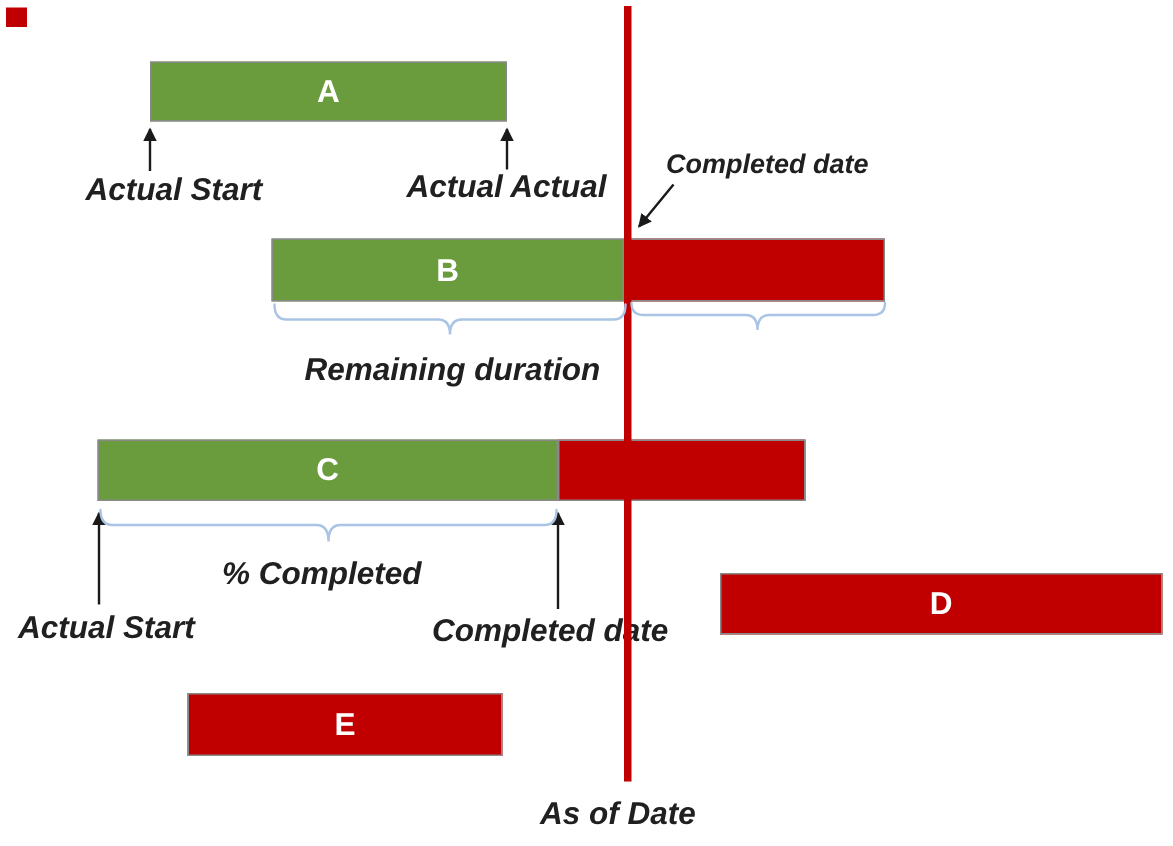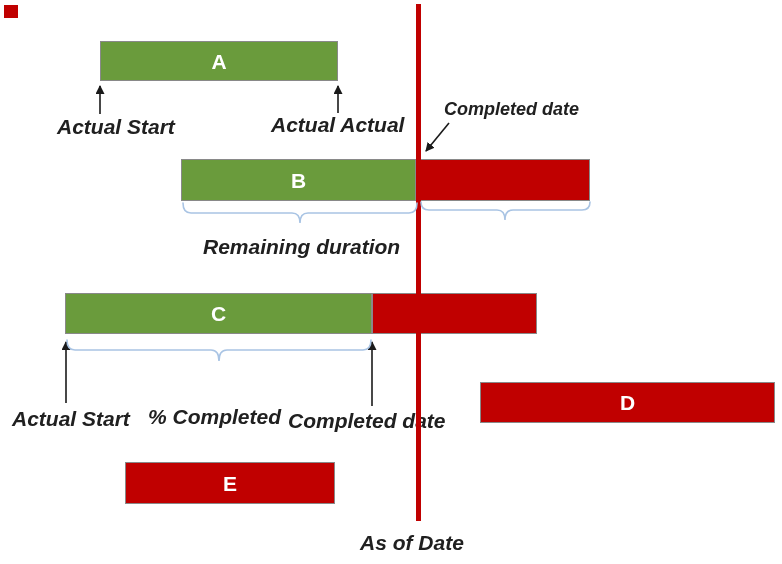--- a/index.html
+++ b/index.html
@@ -94,21 +94,21 @@
   <div class="bar" style="left:125px;top:462px;width:210px;height:42px;">
     <div class="seg red" style="width:100%;">
       <span class="bar-letter">E</span>
     </div>
   </div>
 
   <span class="note" style="left:57px;top:115px;">Actual Start</span>
   <span class="note" style="left:271px;top:113px;">Actual Actual</span>
   <span class="note" style="left:444px;top:100px;font-size:18px;">Completed date</span>
   <span class="note" style="left:203px;top:235px;">Remaining duration</span>
-  <span class="note" style="left:148px;top:371px;margin-top:34px;">% Completed</span>
+  <span class="note" style="left:148px;top:371px;">% Completed</span>
   <span class="note" style="left:12px;top:407px;">Actual Start</span>
   <span class="note" style="left:288px;top:409px;">Completed date</span>
   <span class="note" style="left:360px;top:531px;">As of Date</span>
 
   <svg class="overlay" width="782" height="564" viewBox="0 0 782 564">
     <defs>
       <marker id="ah" markerUnits="userSpaceOnUse" markerWidth="10" markerHeight="10" refX="8" refY="4.5" orient="auto">
         <path d="M0,0 L9,4.5 L0,9 Z" fill="#1a1a1a"></path>
       </marker>
     </defs>

